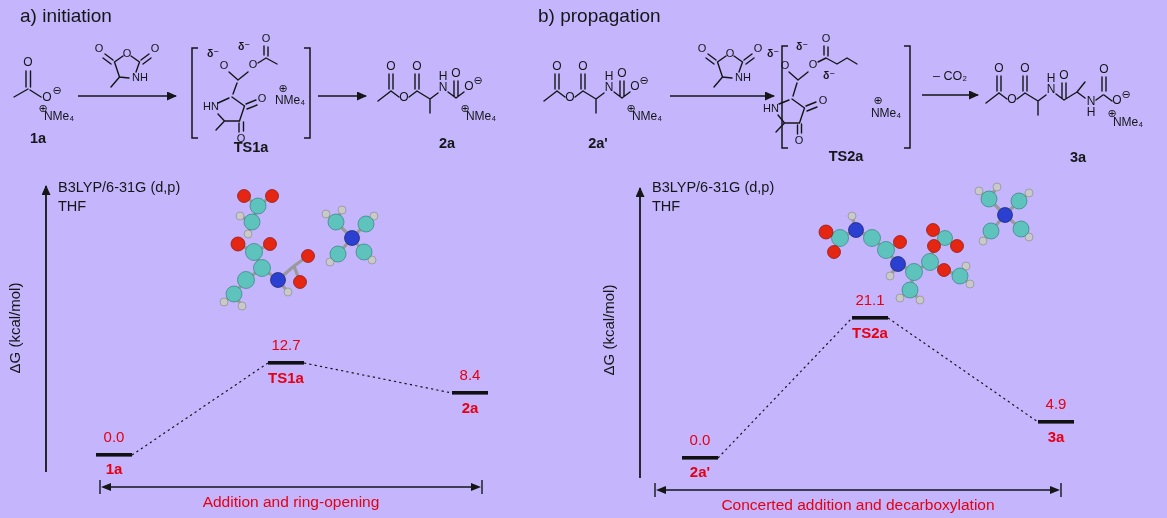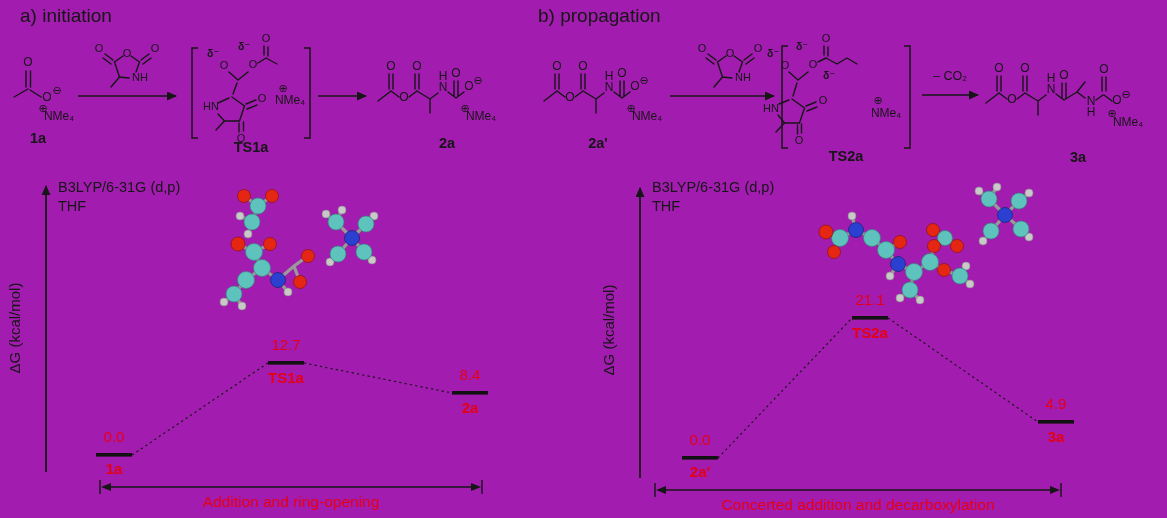--- a/index.html
+++ b/index.html
@@ -1,16 +1,16 @@
 <!DOCTYPE html>
 <html style="--accent: #e60012; --ink: #161616; --carbon: #5fc3bd; --oxygen: #e42613; --nitrogen: #2b3fd0; --hydrogen: #c9c9c9; --bond: #9a9a9a;"><head>
 <meta charset="utf-8">
 <style>
   html,body{margin:0;padding:0;width:1167px;height:518px;background:#fff;overflow:hidden}
-  .figure{display:flex;width:1167px;height:518px;background:#a21caf}
+  .figure{display:flex;width:1167px;height:518px;background:#c4b5fd}
   svg text{font-family:"Liberation Sans","DejaVu Sans",sans-serif;fill:var(--ink,#161616)}
   .panel-title{font-size:19px}
   .atom{font-size:12px;text-anchor:middle}
   .atom-sm{font-size:11px;text-anchor:middle}
   .charge{font-size:11px;text-anchor:middle}
   .dm{font-size:10.5px;font-weight:bold;text-anchor:middle}
   .ion{font-size:12px;text-anchor:middle}
   .co2{font-size:12.5px;text-anchor:middle}
   .species{font-size:14.5px;font-weight:bold;text-anchor:middle}
   .sk{stroke:var(--ink,#161616);stroke-width:1.4;fill:none;stroke-linecap:round}

